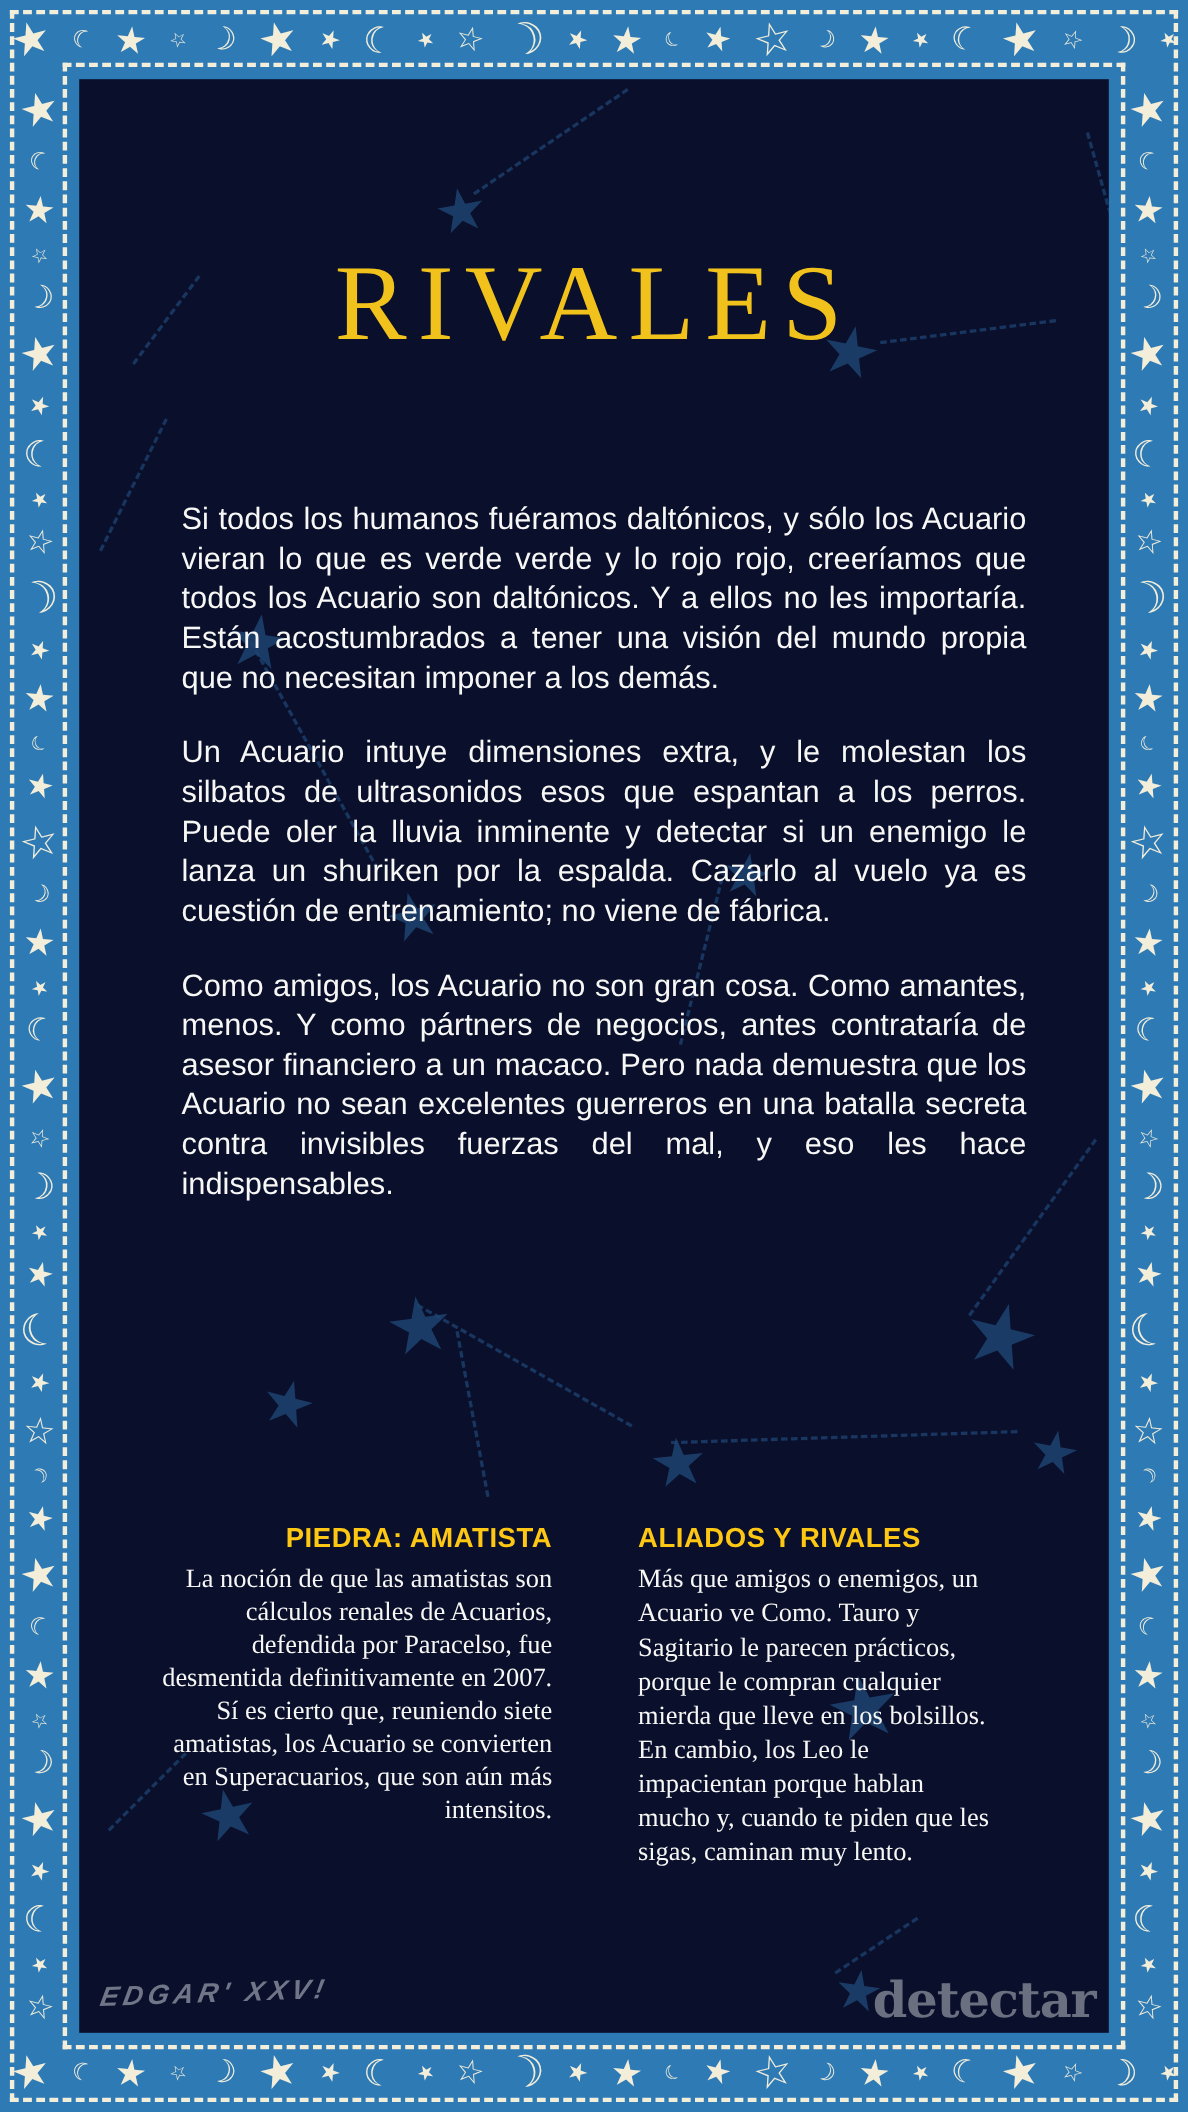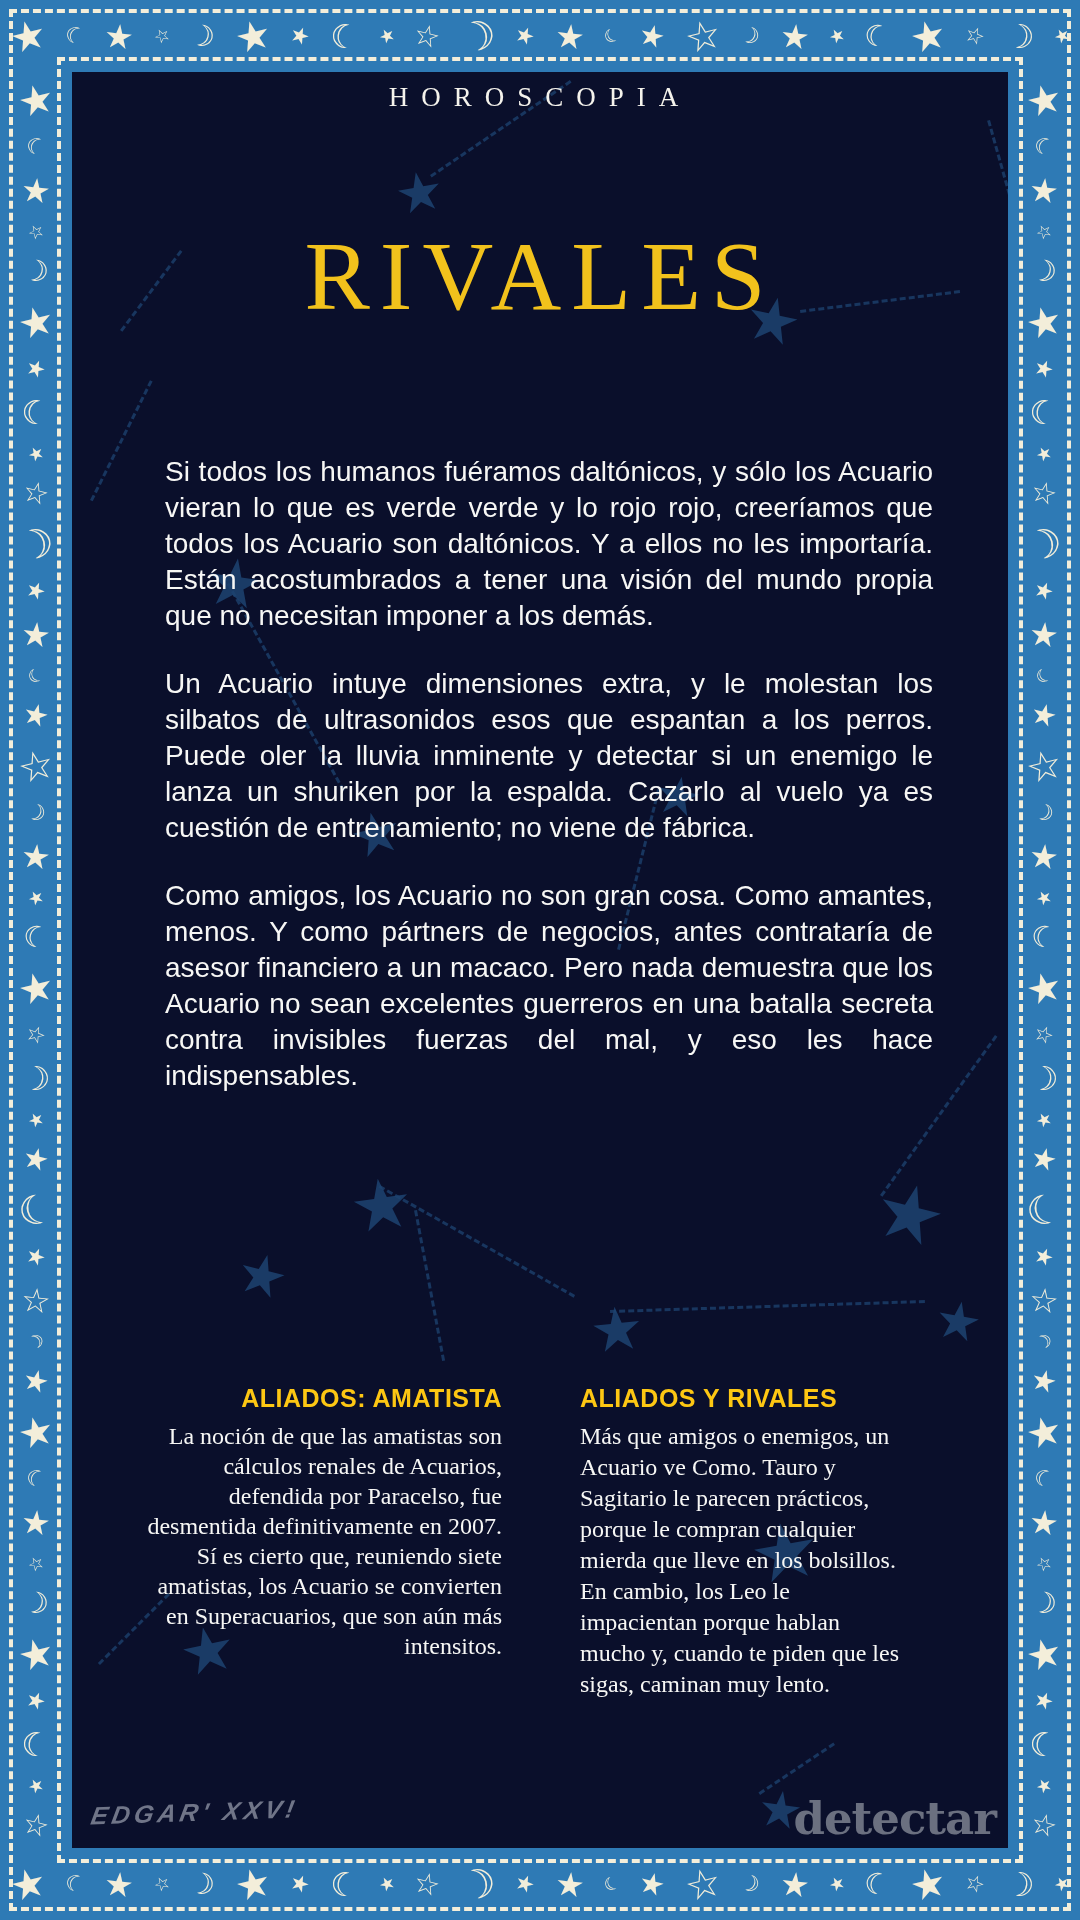--- a/index.html
+++ b/index.html
@@ -256,33 +256,32 @@
       <div class="cline" style="left: 808px; top: 1123px; width: 197.041px; transform: rotate(-54.2933deg);"></div>
       <div class="cline" style="left: 308px; top: 1113px; width: 223.886px; transform: rotate(29.4275deg);"></div>
       <div class="cline" style="left: 538px; top: 1238px; width: 315.159px; transform: rotate(-1.8183deg);"></div>
       <div class="cline" style="left: 48px; top: 258px; width: 100px; transform: rotate(-53.1301deg);"></div>
       <div class="cline" style="left: 763px; top: 1673px; width: 90.1388px; transform: rotate(146.31deg);"></div>
       <div class="cline" style="left: 18px; top: 428px; width: 134.164px; transform: rotate(-63.4349deg);"></div>
       <div class="cline" style="left: 345px; top: 1138px; width: 152.591px; transform: rotate(79.4265deg);"></div>
       <div class="cline" style="left: 98px; top: 1523px; width: 98.9949px; transform: rotate(135deg);"></div>
     </div>
 
-  <div class="kicker">HOROSCOPIA</div>
 
   <h1 class="sign-title">RIVALES</h1>
 
   <div class="article">
     <p>Si todos los humanos fuéramos daltónicos, y sólo los Acuario vieran lo que es verde verde y lo rojo rojo, creeríamos que todos los Acuario son daltónicos. Y a ellos no les importaría. Están acostumbrados a tener una visión del mundo propia que no necesitan imponer a los demás.</p>
     <p>Un Acuario intuye dimensiones extra, y le molestan los silbatos de ultrasonidos esos que espantan a los perros. Puede oler la lluvia inminente y detectar si un enemigo le lanza un shuriken por la espalda. Cazarlo al vuelo ya es cuestión de entrenamiento; no viene de fábrica.</p>
     <p>Como amigos, los Acuario no son gran cosa. Como amantes, menos. Y como pártners de negocios, antes contrataría de asesor financiero a un macaco. Pero nada demuestra que los Acuario no sean excelentes guerreros en una batalla secreta contra invisibles fuerzas del mal, y eso les hace indispensables.</p>
   </div>
 
   <div class="columns">
     <div class="col col-left">
-      <h2>ALIADOS: AMATISTA</h2>
+      <h2>PIEDRA: AMATISTA</h2>
       <p>La noción de que las amatistas son cálculos renales de Acuarios, defendida por Paracelso, fue desmentida definitivamente en 2007. Sí es cierto que, reuniendo siete amatistas, los Acuario se convierten en Superacuarios, que son aún más intensitos.</p>
     </div>
     <div class="col col-right">
       <h2>ALIADOS Y RIVALES</h2>
       <p>Más que amigos o enemigos, un Acuario ve Como. Tauro y Sagitario le parecen prácticos, porque le compran cualquier mierda que lleve en los bolsillos. En cambio, los Leo le impacientan porque hablan mucho y, cuando te piden que les sigas, caminan muy lento.</p>
     </div>
   </div>
 
   <div class="signature">EDGAR' XXV!</div>
 

